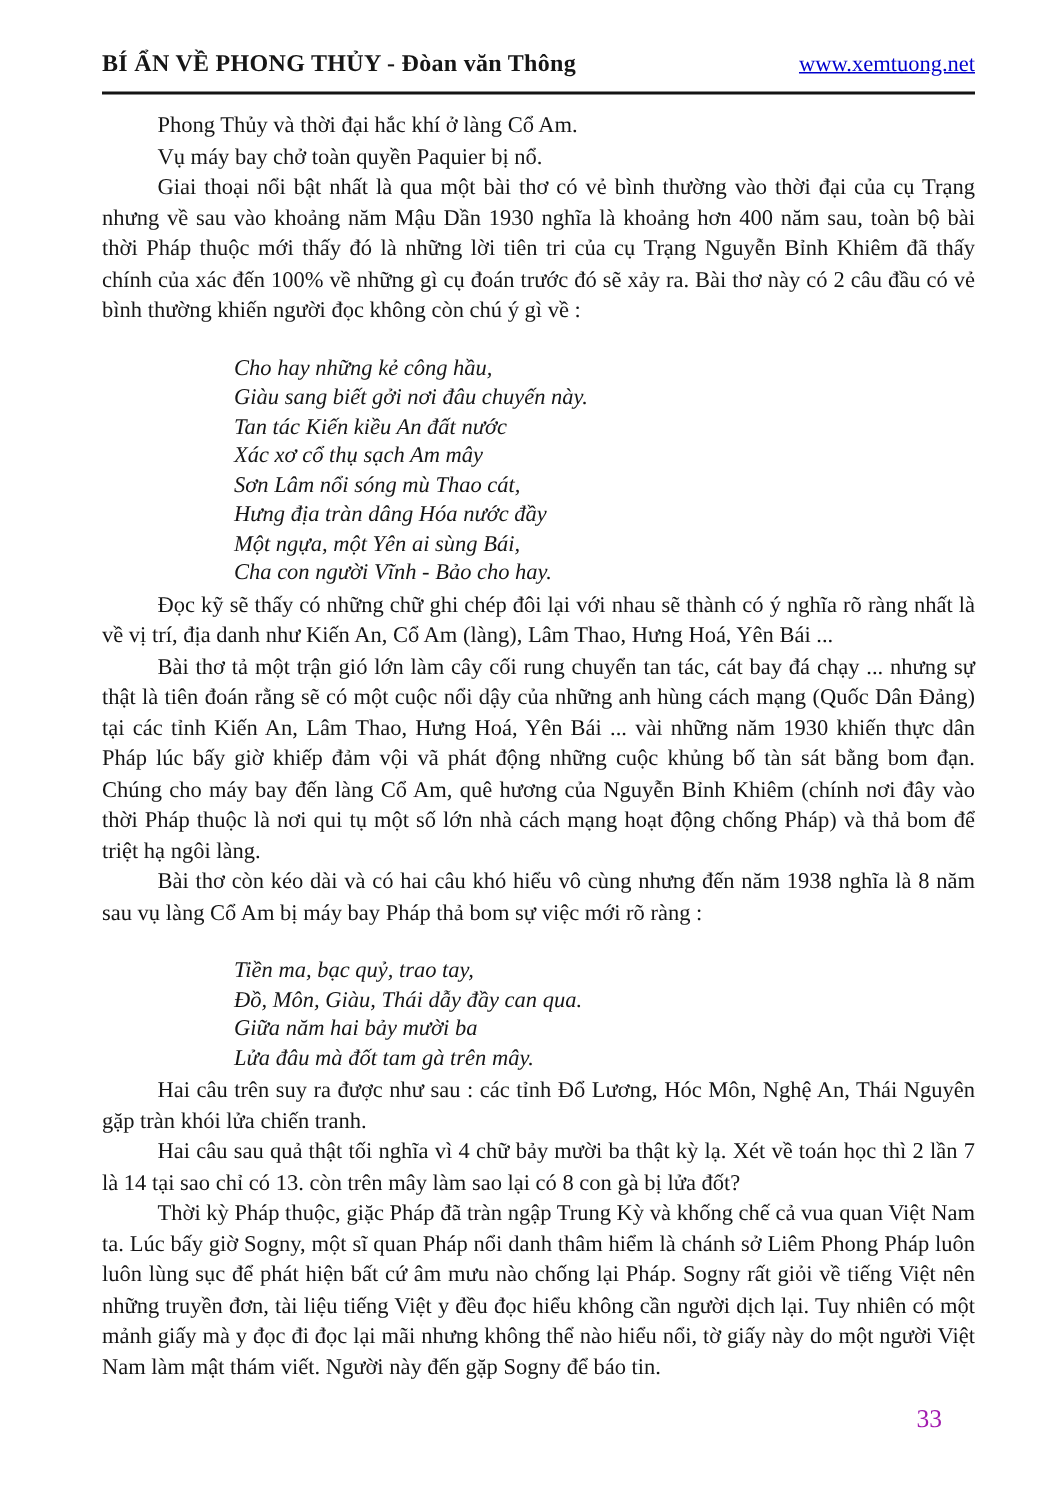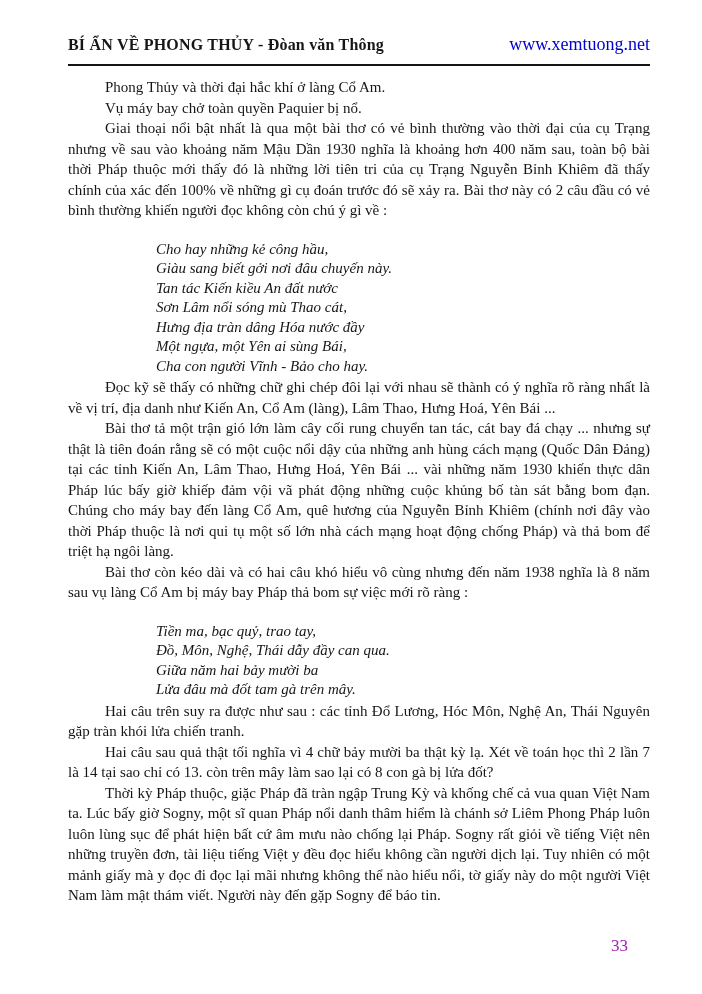--- a/index.html
+++ b/index.html
@@ -24,22 +24,23 @@
     justify-content: space-between;
     align-items: baseline;
   }
   .header-title {
     font-weight: bold;
     font-size: 16px;
     letter-spacing: 0.2px;
     white-space: nowrap;
   }
   .header-link {
-    font-size: 18px;
+    font-size: 15px;
     color: #0000cc;
+    text-decoration: underline;
     cursor: pointer;
     white-space: nowrap;
   }
   .header-rule {
     border: none;
     border-top: 2.5px solid #141414;
     margin: 9px 0 0 0;
   }
   .content {
     margin-top: 11px;
@@ -83,31 +84,32 @@
   <hr class="header-rule">
 
   <div class="content" id="content">
       <p class="para">Phong Thủy và thời đại hắc khí ở làng Cổ Am.</p>
       <p class="para">Vụ máy bay chở toàn quyền Paquier bị nổ.</p>
       <p class="para">Giai thoại nổi bật nhất là qua một bài thơ có vẻ bình thường vào thời đại của cụ Trạng nhưng về sau vào khoảng năm Mậu Dần 1930 nghĩa là khoảng hơn 400 năm sau, toàn bộ bài thời Pháp thuộc mới thấy đó là những lời tiên tri của cụ Trạng Nguyễn Bỉnh Khiêm đã thấy chính của xác đến 100% về những gì cụ đoán trước đó sẽ xảy ra. Bài thơ này có 2 câu đầu có vẻ bình thường khiến người đọc không còn chú ý gì về :</p>
       <div class="poem">
         <div class="poem-line">Cho hay những kẻ công hầu,</div>
         <div class="poem-line">Giàu sang biết gởi nơi đâu chuyến này.</div>
         <div class="poem-line">Tan tác Kiến kiều An đất nước</div>
+        <div class="poem-line">Xác xơ cổ thụ sạch Am mây</div>
         <div class="poem-line">Sơn Lâm nổi sóng mù Thao cát,</div>
         <div class="poem-line">Hưng địa tràn dâng Hóa nước đầy</div>
         <div class="poem-line">Một ngựa, một Yên ai sùng Bái,</div>
         <div class="poem-line">Cha con người Vĩnh - Bảo cho hay.</div>
       </div>
       <p class="para">Đọc kỹ sẽ thấy có những chữ ghi chép đôi lại với nhau sẽ thành có ý nghĩa rõ ràng nhất là về vị trí, địa danh như Kiến An, Cổ Am (làng), Lâm Thao, Hưng Hoá, Yên Bái ...</p>
       <p class="para">Bài thơ tả một trận gió lớn làm cây cối rung chuyển tan tác, cát bay đá chạy ... nhưng sự thật là tiên đoán rằng sẽ có một cuộc nổi dậy của những anh hùng cách mạng (Quốc Dân Đảng) tại các tỉnh Kiến An, Lâm Thao, Hưng Hoá, Yên Bái ... vài những năm 1930 khiến thực dân Pháp lúc bấy giờ khiếp đảm vội vã phát động những cuộc khủng bố tàn sát bằng bom đạn. Chúng cho máy bay đến làng Cổ Am, quê hương của Nguyễn Bỉnh Khiêm (chính nơi đây vào thời Pháp thuộc là nơi qui tụ một số lớn nhà cách mạng hoạt động chống Pháp) và thả bom để triệt hạ ngôi làng.</p>
       <p class="para">Bài thơ còn kéo dài và có hai câu khó hiểu vô cùng nhưng đến năm 1938 nghĩa là 8 năm sau vụ làng Cổ Am bị máy bay Pháp thả bom sự việc mới rõ ràng :</p>
       <div class="poem">
         <div class="poem-line">Tiền ma, bạc quỷ, trao tay,</div>
-        <div class="poem-line">Đồ, Môn, Nghệ, Thái dẫy đầy can qua.</div>
+        <div class="poem-line">Đồ, Môn, Giàu, Thái dẫy đầy can qua.</div>
         <div class="poem-line">Giữa năm hai bảy mười ba</div>
         <div class="poem-line">Lửa đâu mà đốt tam gà trên mây.</div>
       </div>
       <p class="para">Hai câu trên suy ra được như sau : các tỉnh Đổ Lương, Hóc Môn, Nghệ An, Thái Nguyên gặp tràn khói lửa chiến tranh.</p>
       <p class="para">Hai câu sau quả thật tối nghĩa vì 4 chữ bảy mười ba thật kỳ lạ. Xét về toán học thì 2 lần 7 là 14 tại sao chỉ có 13. còn trên mây làm sao lại có 8 con gà bị lửa đốt?</p>
       <p class="para">Thời kỳ Pháp thuộc, giặc Pháp đã tràn ngập Trung Kỳ và khống chế cả vua quan Việt Nam ta. Lúc bấy giờ Sogny, một sĩ quan Pháp nổi danh thâm hiểm là chánh sở Liêm Phong Pháp luôn luôn lùng sục để phát hiện bất cứ âm mưu nào chống lại Pháp. Sogny rất giỏi về tiếng Việt nên những truyền đơn, tài liệu tiếng Việt y đều đọc hiểu không cần người dịch lại. Tuy nhiên có một mảnh giấy mà y đọc đi đọc lại mãi nhưng không thể nào hiểu nổi, tờ giấy này do một người Việt Nam làm mật thám viết. Người này đến gặp Sogny để báo tin.</p>
     </div>
 
   <div class="footer">
     <span class="page-number">33</span>

